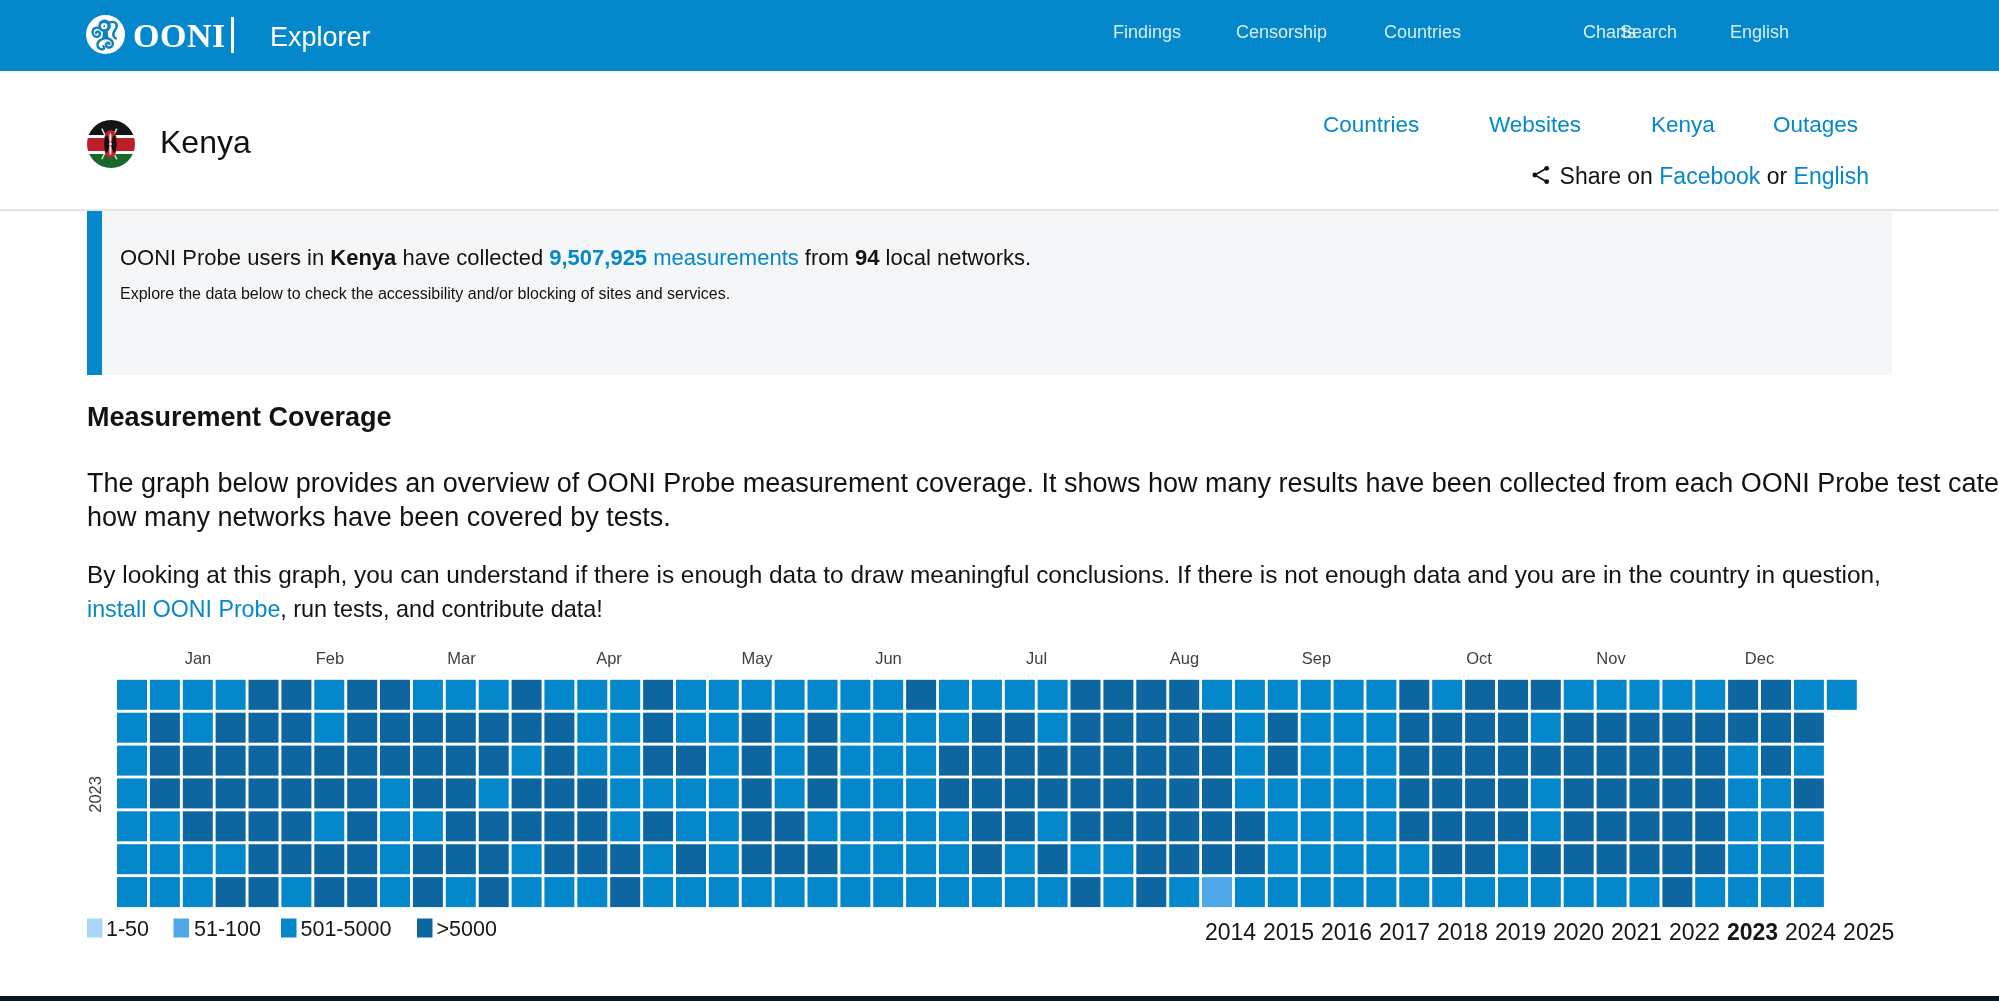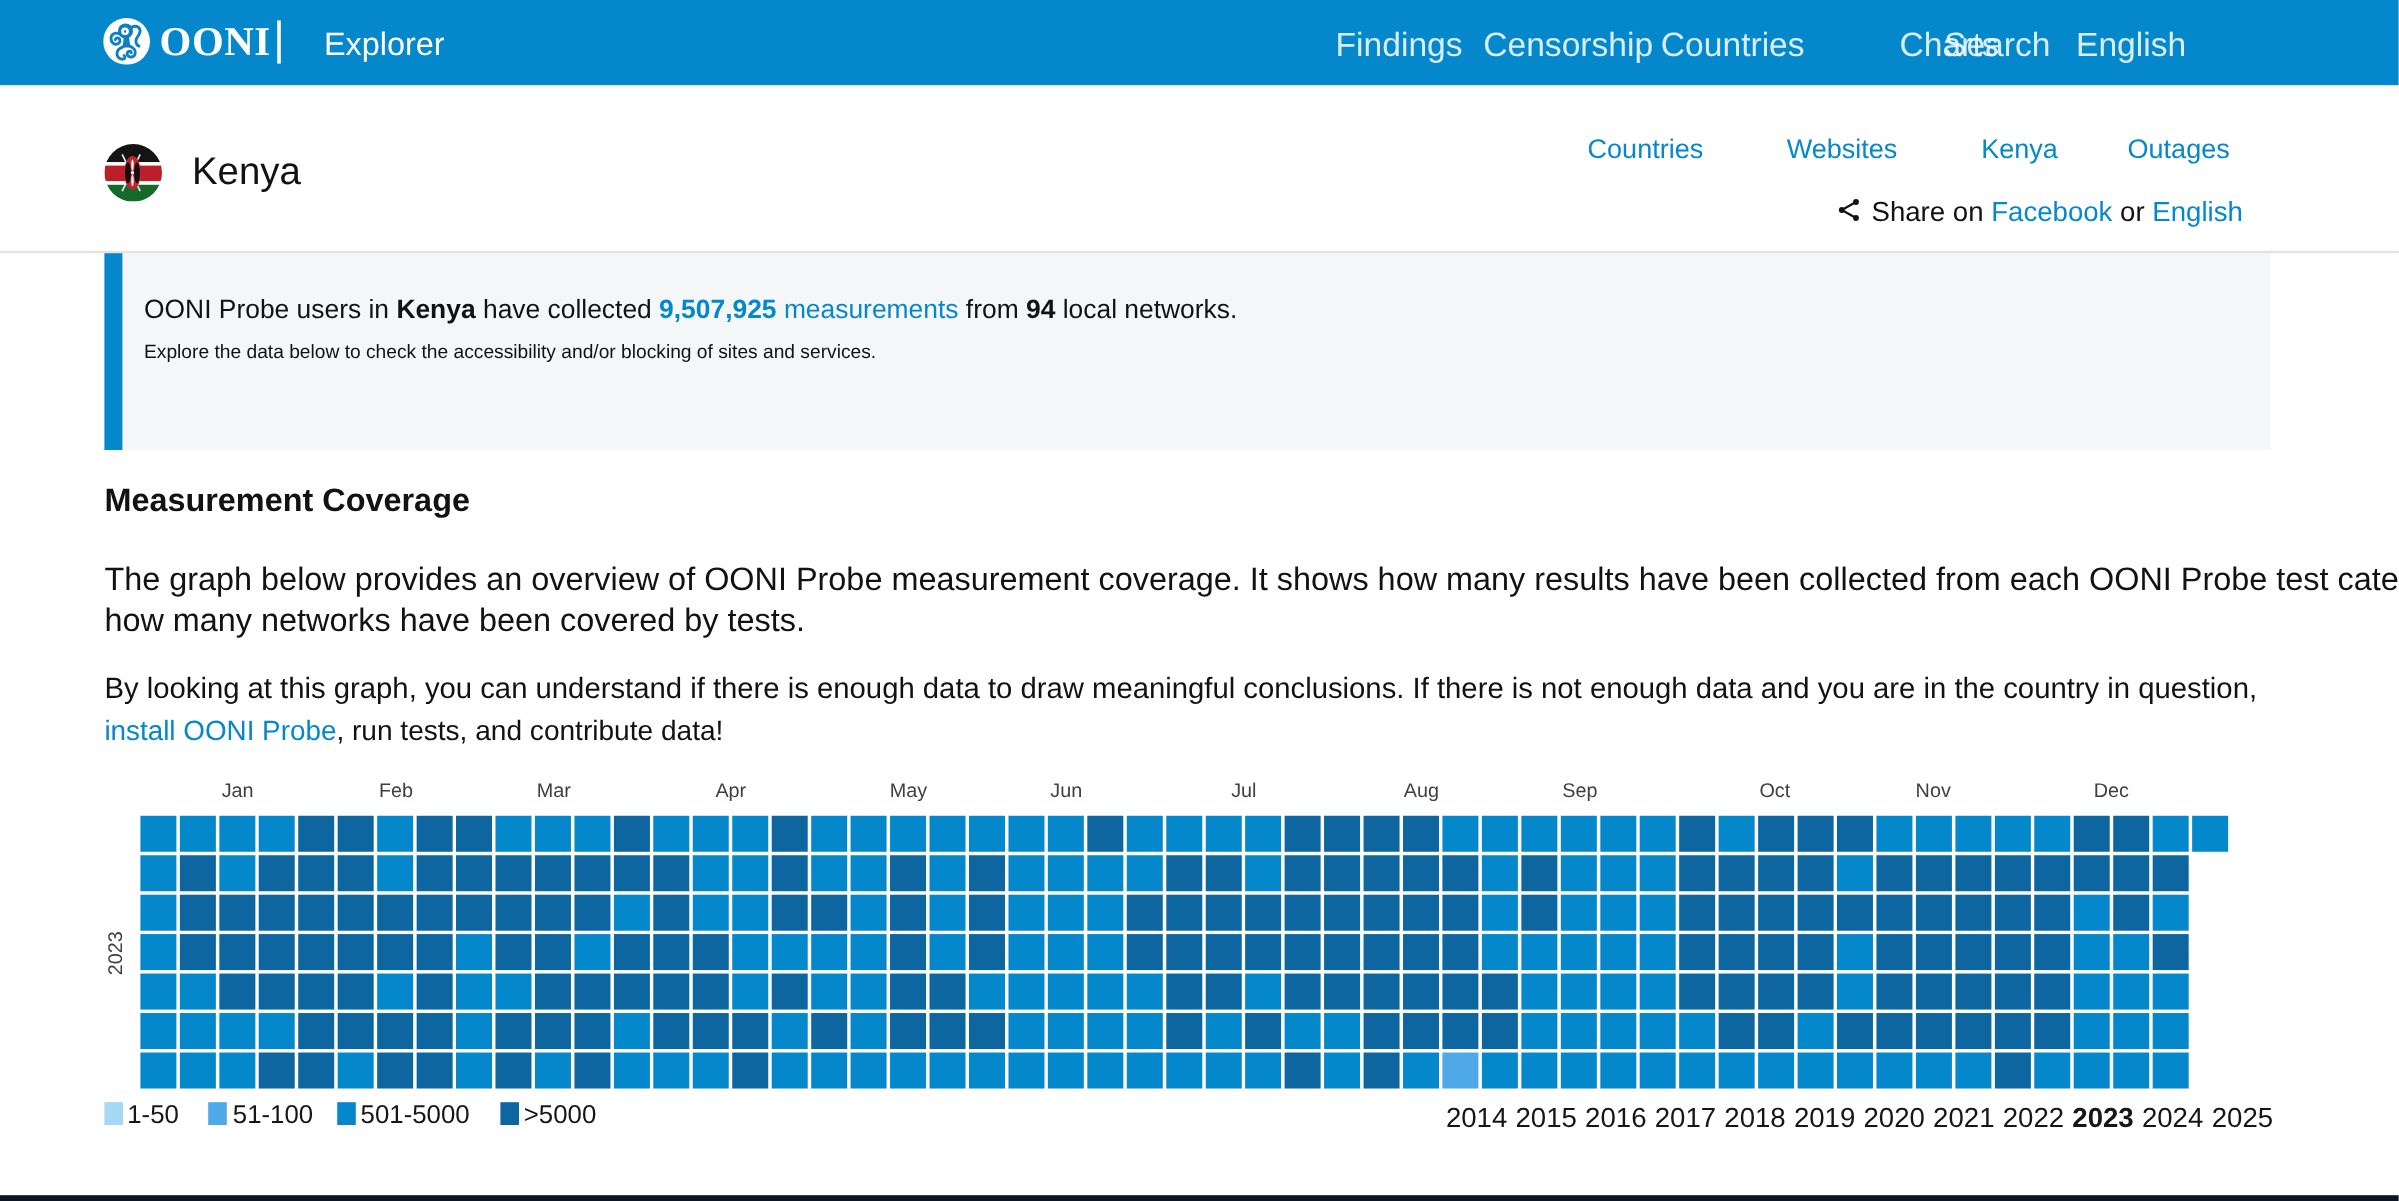--- a/index.html
+++ b/index.html
@@ -20,21 +20,21 @@
     <g fill="none" stroke="#0E7FC0" stroke-width="2.4" stroke-linecap="round">
       <path d="M13.6,13.3 C10.0,11.6 6.6,13.4 6.5,16.9 C6.4,20.2 9.3,22.6 12.0,21.6 C14.2,20.8 14.6,18.0 12.9,16.9 C11.7,16.1 10.2,16.7 10.1,18.1"></path>
       <path d="M16.8,23.8 C13.8,24.9 11.2,27.2 11.5,30.1 C11.8,33.0 14.3,34.6 16.6,34.3 C18.3,34.1 18.6,32.4 17.4,31.2"></path>
       <path d="M22.6,23.6 C25.7,24.9 27.3,27.5 26.6,30.0 C25.9,32.4 23.1,33.2 21.1,31.9 C19.5,30.9 19.6,28.6 21.2,27.8 C22.3,27.2 23.5,27.9 23.4,29.0"></path>
       <path d="M24.0,7.5 C27.8,5.8 31.2,8.0 30.7,11.6 C30.3,14.4 27.9,15.6 27.4,18.3 C27.0,20.6 28.1,22.6 29.8,23.4"></path>
     </g>
   </svg>
   <span class="abs" style="left:133px;top:16.5px;font-family:'Liberation Serif',serif;font-weight:bold;font-size:34px;color:#fff;letter-spacing:0.5px;">OONI</span>
   <div class="abs" style="left:231px;top:17px;width:2.5px;height:36px;background:#fff;"></div>
   <span class="abs" style="left:243px;top:21.5px;font-size:27px;color:#ffffff;margin-left:27px;">Explorer</span>
-  <div class="abs" style="left:0;top:21.5px;width:1999px;height:30px;font-size:28px;color:rgba(255,255,255,0.85);">
+  <div class="abs" style="left:0;top:21.5px;width:1999px;height:30px;font-size:18px;color:rgba(255,255,255,0.85);">
     <span class="abs" style="left:1113px;">Findings</span>
     <span class="abs" style="left:1236px;">Censorship</span>
     <span class="abs" style="left:1384px;">Countries</span>
     <span class="abs" style="left:1564px;margin-left:19px;">Charts</span>
     <span class="abs" style="left:1620px;">Search</span>
     <span class="abs" style="left:1730px;">English</span>
   </div>
 </div>
 
 <svg class="abs" style="left:87px;top:120px;" width="48" height="48" viewBox="0 0 48 48">

